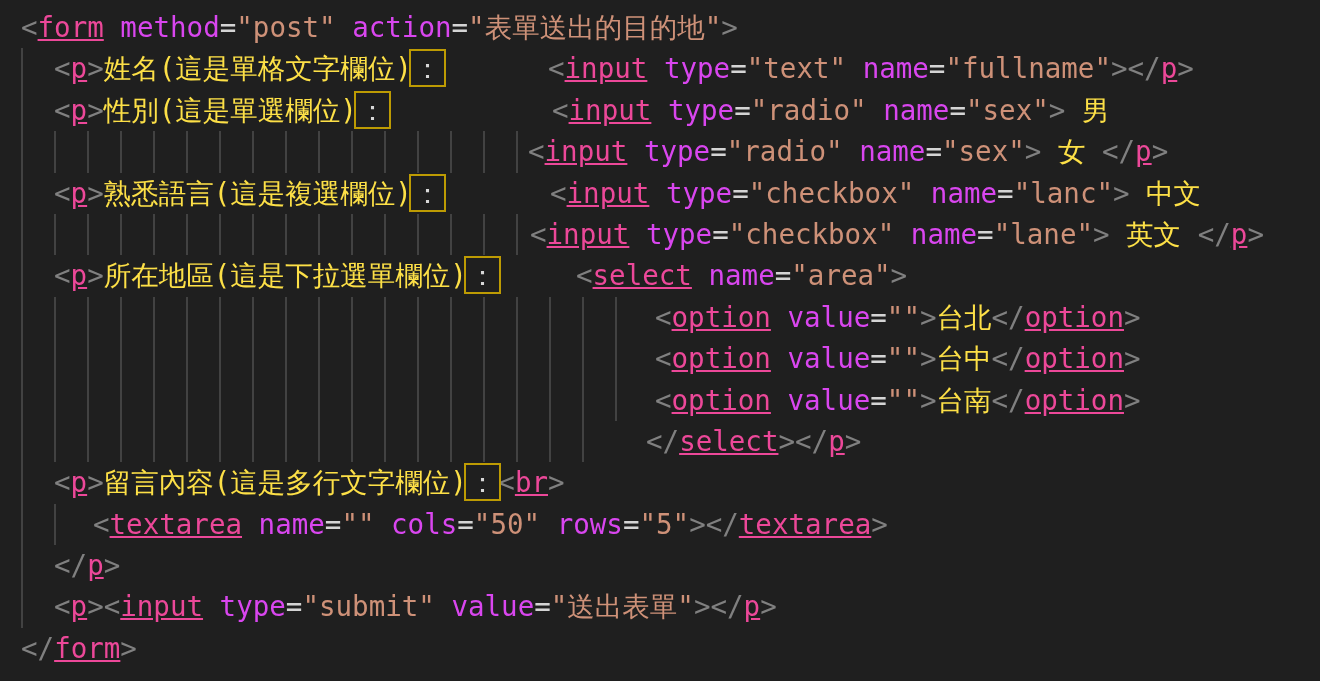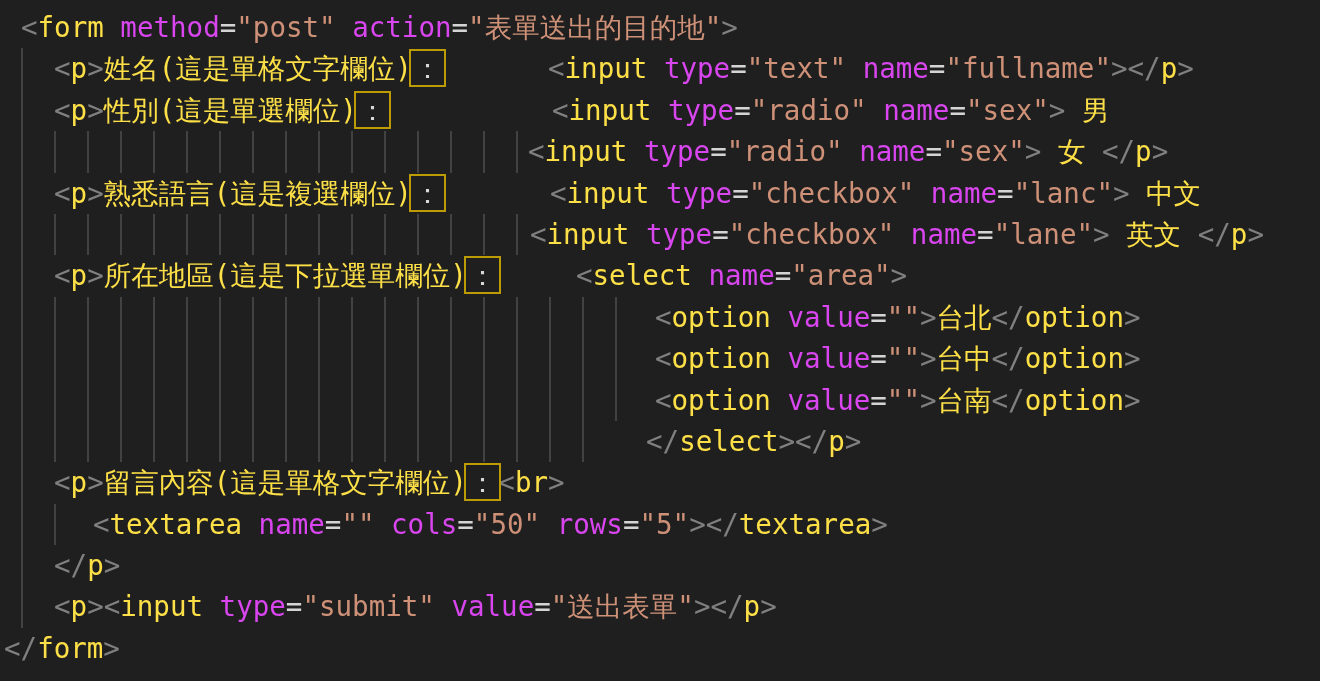--- a/index.html
+++ b/index.html
@@ -15,21 +15,21 @@
     cursor:text;
   }
   .line{position:relative;height:41.4px;white-space:pre;}
   .seg{position:absolute;top:0;white-space:pre;}
   .guides{
     position:absolute;top:0;height:41.4px;
     background-image:repeating-linear-gradient(90deg,#424242 0,#424242 2px,transparent 2px,transparent 33px);
   }
   .tk{display:inline;}
   .pb{color:#808080;}
-  .tag{color:#fde047;}
+  .tag{color:#ec4899;text-decoration:underline;}
   .attr{color:#d946ef;}
   .eq{color:#d4d4d4;}
   .str{color:#ce9178;}
   .txt{color:#fde047;}
   .box{
     color:#d8d8d8;
     outline:2px solid #bd9b03;
     outline-offset:1px;
     padding:0 2px;
   }
@@ -42,18 +42,18 @@
     <div class="line"><span class="guides" style="left: 21px; width: 23px;"></span><span class="seg" style="left: 54px;"><span class="tk pb">&lt;</span><span class="tk tag">p</span><span class="tk pb">&gt;</span><span class="tk txt">姓名(這是單格文字欄位)</span><span class="tk box">：</span></span><span class="seg" style="left: 548px;"><span class="tk pb">&lt;</span><span class="tk tag">input</span><span class="tk txt"> </span><span class="tk attr">type</span><span class="tk eq">=</span><span class="tk str">"text"</span><span class="tk txt"> </span><span class="tk attr">name</span><span class="tk eq">=</span><span class="tk str">"fullname"</span><span class="tk pb">&gt;</span><span class="tk pb">&lt;/</span><span class="tk tag">p</span><span class="tk pb">&gt;</span></span></div>
     <div class="line"><span class="guides" style="left: 21px; width: 23px;"></span><span class="seg" style="left: 54px;"><span class="tk pb">&lt;</span><span class="tk tag">p</span><span class="tk pb">&gt;</span><span class="tk txt">性別(這是單選欄位)</span><span class="tk box">：</span></span><span class="seg" style="left: 552px;"><span class="tk pb">&lt;</span><span class="tk tag">input</span><span class="tk txt"> </span><span class="tk attr">type</span><span class="tk eq">=</span><span class="tk str">"radio"</span><span class="tk txt"> </span><span class="tk attr">name</span><span class="tk eq">=</span><span class="tk str">"sex"</span><span class="tk pb">&gt;</span><span class="tk txt"> 男</span></span></div>
     <div class="line"><span class="guides" style="left: 21px; width: 518px;"></span><span class="seg" style="left: 528px;"><span class="tk pb">&lt;</span><span class="tk tag">input</span><span class="tk txt"> </span><span class="tk attr">type</span><span class="tk eq">=</span><span class="tk str">"radio"</span><span class="tk txt"> </span><span class="tk attr">name</span><span class="tk eq">=</span><span class="tk str">"sex"</span><span class="tk pb">&gt;</span><span class="tk txt"> 女 </span><span class="tk pb">&lt;/</span><span class="tk tag">p</span><span class="tk pb">&gt;</span></span></div>
     <div class="line"><span class="guides" style="left: 21px; width: 23px;"></span><span class="seg" style="left: 54px;"><span class="tk pb">&lt;</span><span class="tk tag">p</span><span class="tk pb">&gt;</span><span class="tk txt">熟悉語言(這是複選欄位)</span><span class="tk box">：</span></span><span class="seg" style="left: 550px;"><span class="tk pb">&lt;</span><span class="tk tag">input</span><span class="tk txt"> </span><span class="tk attr">type</span><span class="tk eq">=</span><span class="tk str">"checkbox"</span><span class="tk txt"> </span><span class="tk attr">name</span><span class="tk eq">=</span><span class="tk str">"lanc"</span><span class="tk pb">&gt;</span><span class="tk txt"> 中文</span></span></div>
     <div class="line"><span class="guides" style="left: 21px; width: 518px;"></span><span class="seg" style="left: 530px;"><span class="tk pb">&lt;</span><span class="tk tag">input</span><span class="tk txt"> </span><span class="tk attr">type</span><span class="tk eq">=</span><span class="tk str">"checkbox"</span><span class="tk txt"> </span><span class="tk attr">name</span><span class="tk eq">=</span><span class="tk str">"lane"</span><span class="tk pb">&gt;</span><span class="tk txt"> 英文 </span><span class="tk pb">&lt;/</span><span class="tk tag">p</span><span class="tk pb">&gt;</span></span></div>
     <div class="line"><span class="guides" style="left: 21px; width: 23px;"></span><span class="seg" style="left: 54px;"><span class="tk pb">&lt;</span><span class="tk tag">p</span><span class="tk pb">&gt;</span><span class="tk txt">所在地區(這是下拉選單欄位)</span><span class="tk box">：</span></span><span class="seg" style="left: 576px;"><span class="tk pb">&lt;</span><span class="tk tag">select</span><span class="tk txt"> </span><span class="tk attr">name</span><span class="tk eq">=</span><span class="tk str">"area"</span><span class="tk pb">&gt;</span></span></div>
     <div class="line"><span class="guides" style="left: 21px; width: 617px;"></span><span class="seg" style="left: 655px;"><span class="tk pb">&lt;</span><span class="tk tag">option</span><span class="tk txt"> </span><span class="tk attr">value</span><span class="tk eq">=</span><span class="tk str">""</span><span class="tk pb">&gt;</span><span class="tk txt">台北</span><span class="tk pb">&lt;/</span><span class="tk tag">option</span><span class="tk pb">&gt;</span></span></div>
     <div class="line"><span class="guides" style="left: 21px; width: 617px;"></span><span class="seg" style="left: 655px;"><span class="tk pb">&lt;</span><span class="tk tag">option</span><span class="tk txt"> </span><span class="tk attr">value</span><span class="tk eq">=</span><span class="tk str">""</span><span class="tk pb">&gt;</span><span class="tk txt">台中</span><span class="tk pb">&lt;/</span><span class="tk tag">option</span><span class="tk pb">&gt;</span></span></div>
     <div class="line"><span class="guides" style="left: 21px; width: 617px;"></span><span class="seg" style="left: 655px;"><span class="tk pb">&lt;</span><span class="tk tag">option</span><span class="tk txt"> </span><span class="tk attr">value</span><span class="tk eq">=</span><span class="tk str">""</span><span class="tk pb">&gt;</span><span class="tk txt">台南</span><span class="tk pb">&lt;/</span><span class="tk tag">option</span><span class="tk pb">&gt;</span></span></div>
     <div class="line"><span class="guides" style="left: 21px; width: 584px;"></span><span class="seg" style="left: 646px;"><span class="tk pb">&lt;/</span><span class="tk tag">select</span><span class="tk pb">&gt;</span><span class="tk pb">&lt;/</span><span class="tk tag">p</span><span class="tk pb">&gt;</span></span></div>
-    <div class="line"><span class="guides" style="left: 21px; width: 23px;"></span><span class="seg" style="left: 54px;"><span class="tk pb">&lt;</span><span class="tk tag">p</span><span class="tk pb">&gt;</span><span class="tk txt">留言內容(這是單格文字欄位)</span><span class="tk box">：</span><span class="tk pb">&lt;</span><span class="tk tag">br</span><span class="tk pb">&gt;</span></span></div>
+    <div class="line"><span class="guides" style="left: 21px; width: 23px;"></span><span class="seg" style="left: 54px;"><span class="tk pb">&lt;</span><span class="tk tag">p</span><span class="tk pb">&gt;</span><span class="tk txt">留言內容(這是多行文字欄位)</span><span class="tk box">：</span><span class="tk pb">&lt;</span><span class="tk tag">br</span><span class="tk pb">&gt;</span></span></div>
     <div class="line"><span class="guides" style="left: 21px; width: 56px;"></span><span class="seg" style="left: 93px;"><span class="tk pb">&lt;</span><span class="tk tag">textarea</span><span class="tk txt"> </span><span class="tk attr">name</span><span class="tk eq">=</span><span class="tk str">""</span><span class="tk txt"> </span><span class="tk attr">cols</span><span class="tk eq">=</span><span class="tk str">"50"</span><span class="tk txt"> </span><span class="tk attr">rows</span><span class="tk eq">=</span><span class="tk str">"5"</span><span class="tk pb">&gt;</span><span class="tk pb">&lt;/</span><span class="tk tag">textarea</span><span class="tk pb">&gt;</span></span></div>
     <div class="line"><span class="guides" style="left: 21px; width: 23px;"></span><span class="seg" style="left: 54px;"><span class="tk pb">&lt;/</span><span class="tk tag">p</span><span class="tk pb">&gt;</span></span></div>
     <div class="line"><span class="guides" style="left: 21px; width: 23px;"></span><span class="seg" style="left: 54px;"><span class="tk pb">&lt;</span><span class="tk tag">p</span><span class="tk pb">&gt;</span><span class="tk pb">&lt;</span><span class="tk tag">input</span><span class="tk txt"> </span><span class="tk attr">type</span><span class="tk eq">=</span><span class="tk str">"submit"</span><span class="tk txt"> </span><span class="tk attr">value</span><span class="tk eq">=</span><span class="tk str">"送出表單"</span><span class="tk pb">&gt;</span><span class="tk pb">&lt;/</span><span class="tk tag">p</span><span class="tk pb">&gt;</span></span></div>
-    <div class="line"><span class="seg" style="left: 4px;"><span class="tk pb">&lt;/</span><span class="tk tag">form</span><span class="tk pb">&gt;</span></span></div>
+    <div class="line"><span class="seg" style="left: 21px;"><span class="tk pb">&lt;/</span><span class="tk tag">form</span><span class="tk pb">&gt;</span></span></div>
   </div>
 
 </body></html>

